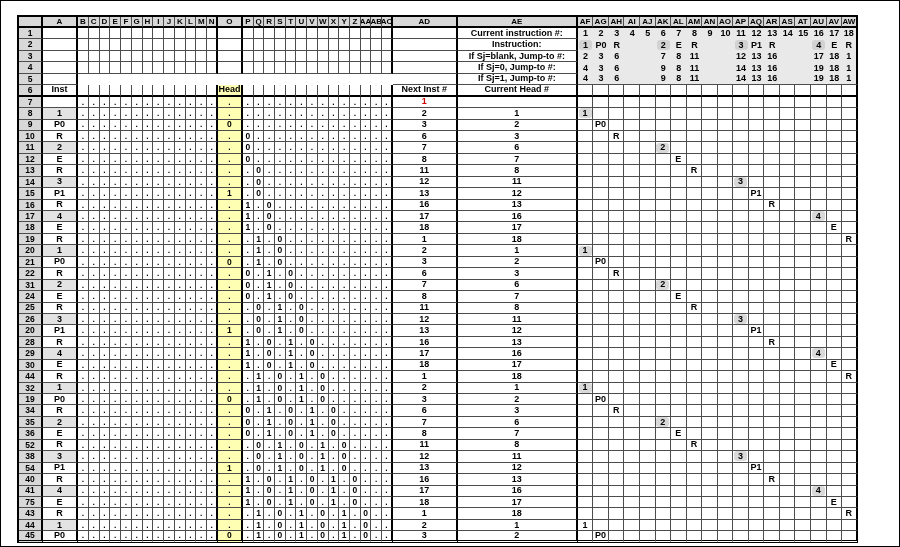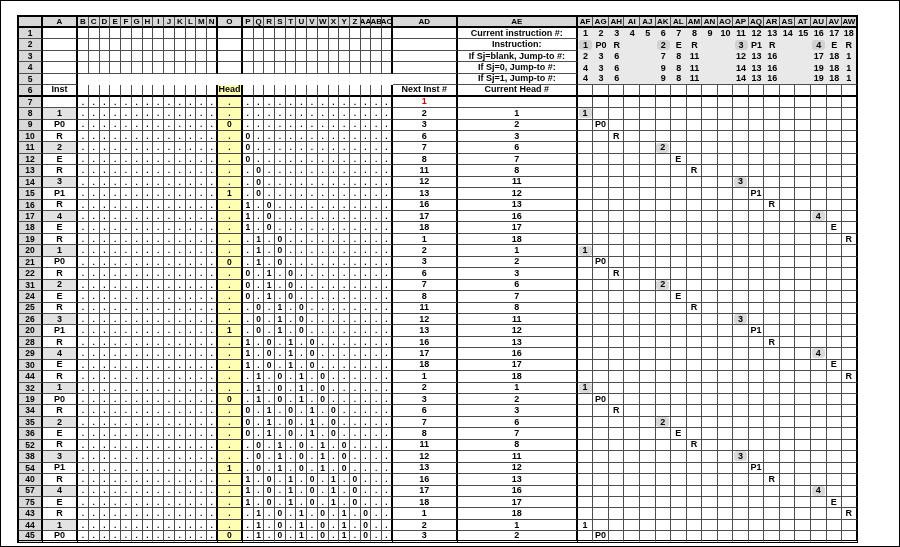--- a/index.html
+++ b/index.html
@@ -2080,21 +2080,21 @@
       <div class="c " style="grid-area: 41 / 41;"></div>
       <div class="c " style="grid-area: 41 / 42;"></div>
       <div class="c " style="grid-area: 41 / 43;"></div>
       <div class="c " style="grid-area: 41 / 44;"></div>
       <div class="c " style="grid-area: 41 / 45;">R</div>
       <div class="c " style="grid-area: 41 / 46;"></div>
       <div class="c " style="grid-area: 41 / 47;"></div>
       <div class="c " style="grid-area: 41 / 48;"></div>
       <div class="c " style="grid-area: 41 / 49;"></div>
       <div class="c hr" style="grid-area: 41 / 50;"></div>
-      <div class="c rh hr" style="grid-area: 42 / 1;">57</div>
+      <div class="c rh hr" style="grid-area: 42 / 1;">41</div>
       <div class="c hr shade" style="grid-area: 42 / 2;">4</div>
       <div class="c tape" style="grid-area: 42 / 3;">.</div>
       <div class="c tape" style="grid-area: 42 / 4;">.</div>
       <div class="c tape" style="grid-area: 42 / 5;">.</div>
       <div class="c tape" style="grid-area: 42 / 6;">.</div>
       <div class="c tape" style="grid-area: 42 / 7;">.</div>
       <div class="c tape" style="grid-area: 42 / 8;">.</div>
       <div class="c tape" style="grid-area: 42 / 9;">.</div>
       <div class="c tape" style="grid-area: 42 / 10;">.</div>
       <div class="c tape" style="grid-area: 42 / 11;">.</div>

